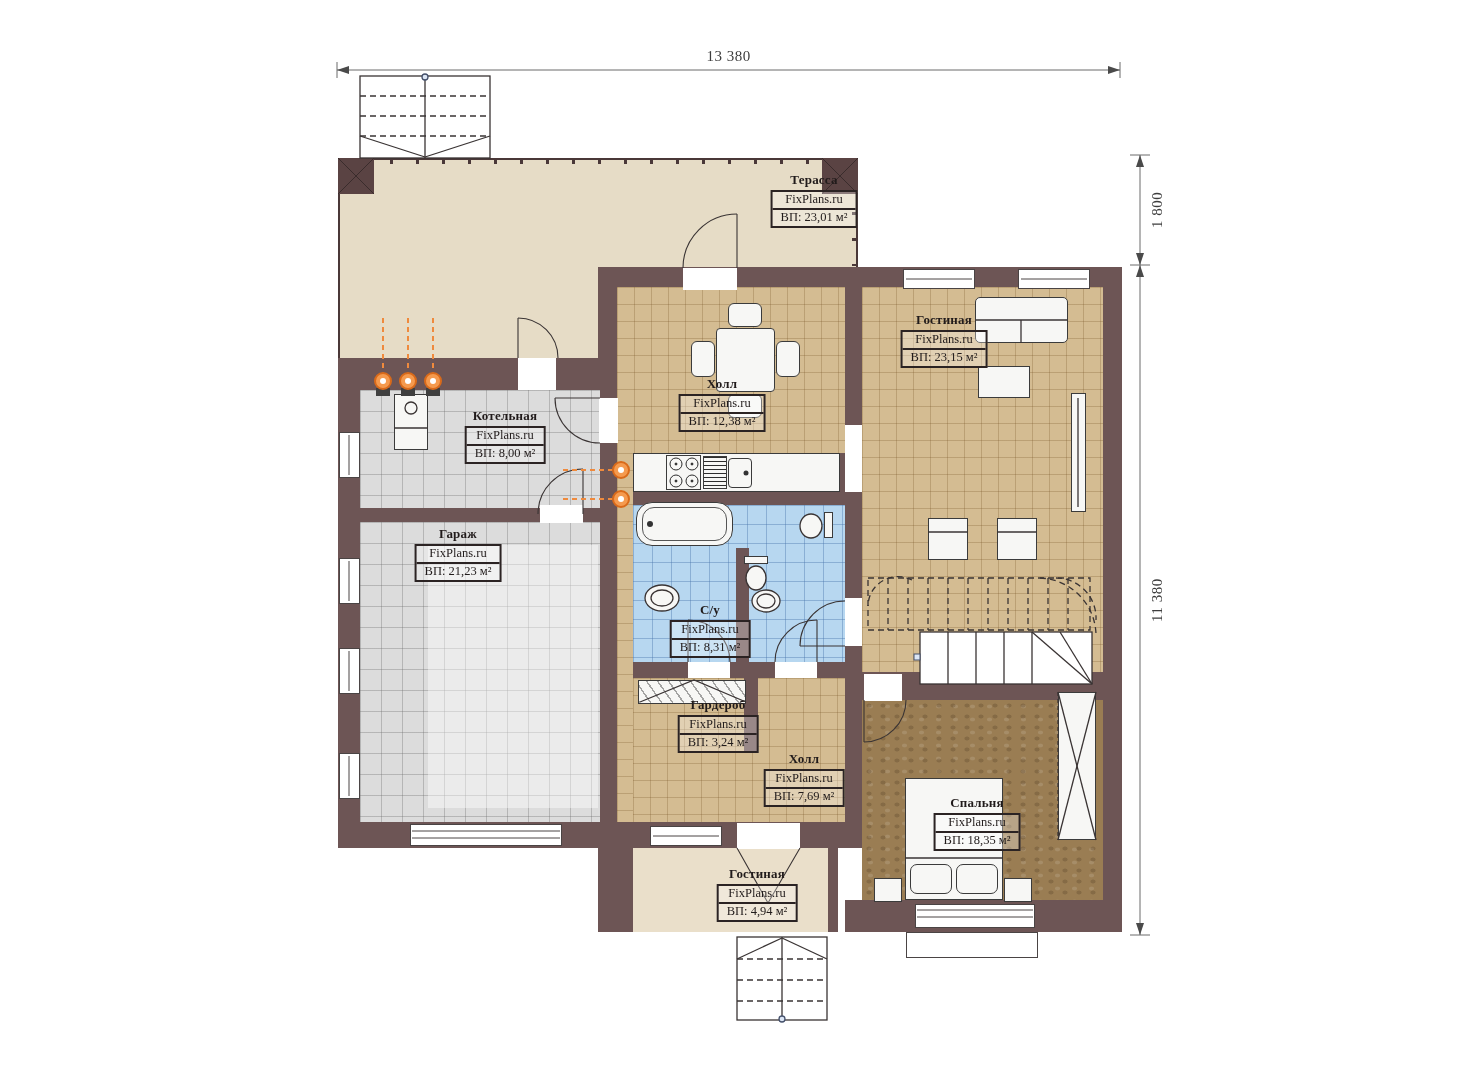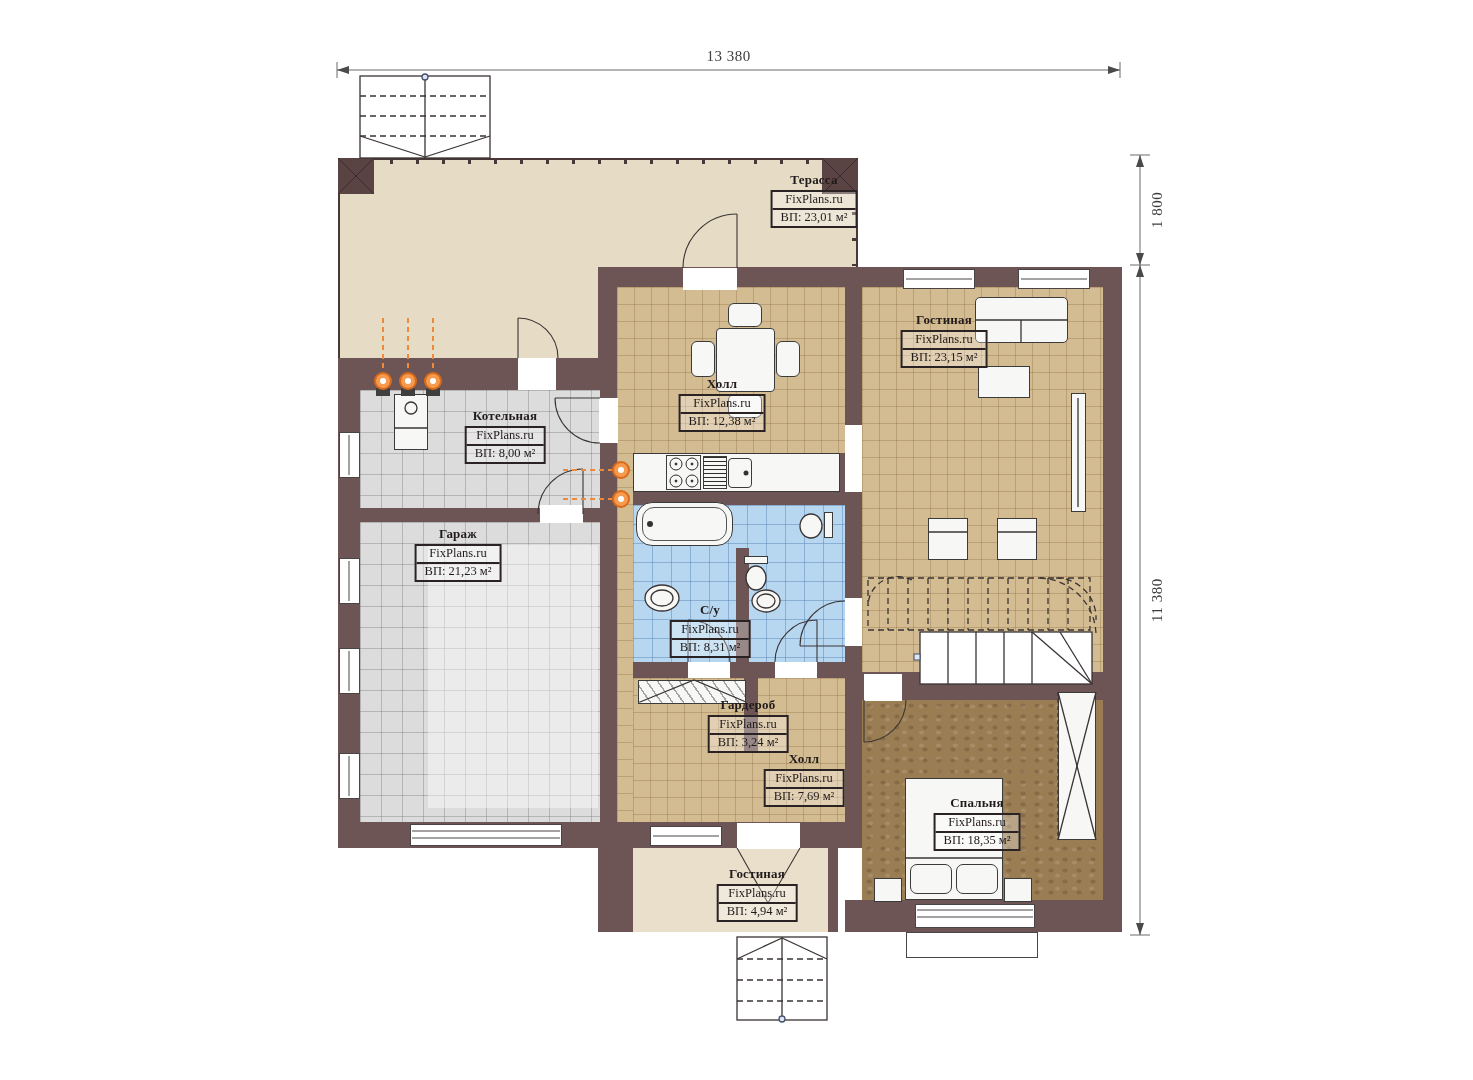--- a/index.html
+++ b/index.html
@@ -343,21 +343,21 @@
       <div class="ra">ВП: 23,15 м²</div>
     </div>
   </div>
   <div class="room-label" style="left:686px;top:602px">
     <div class="rn">С/у</div>
     <div class="rbox">
       <div class="rb">FixPlans.ru</div>
       <div class="ra">ВП: 8,31 м²</div>
     </div>
   </div>
-  <div class="room-label" style="left:724px;top:697px">
+  <div class="room-label" style="left:694px;top:697px">
     <div class="rn">Гардероб</div>
     <div class="rbox">
       <div class="rb">FixPlans.ru</div>
       <div class="ra">ВП: 3,24 м²</div>
     </div>
   </div>
   <div class="room-label" style="left:780px;top:751px">
     <div class="rn">Холл</div>
     <div class="rbox">
       <div class="rb">FixPlans.ru</div>

